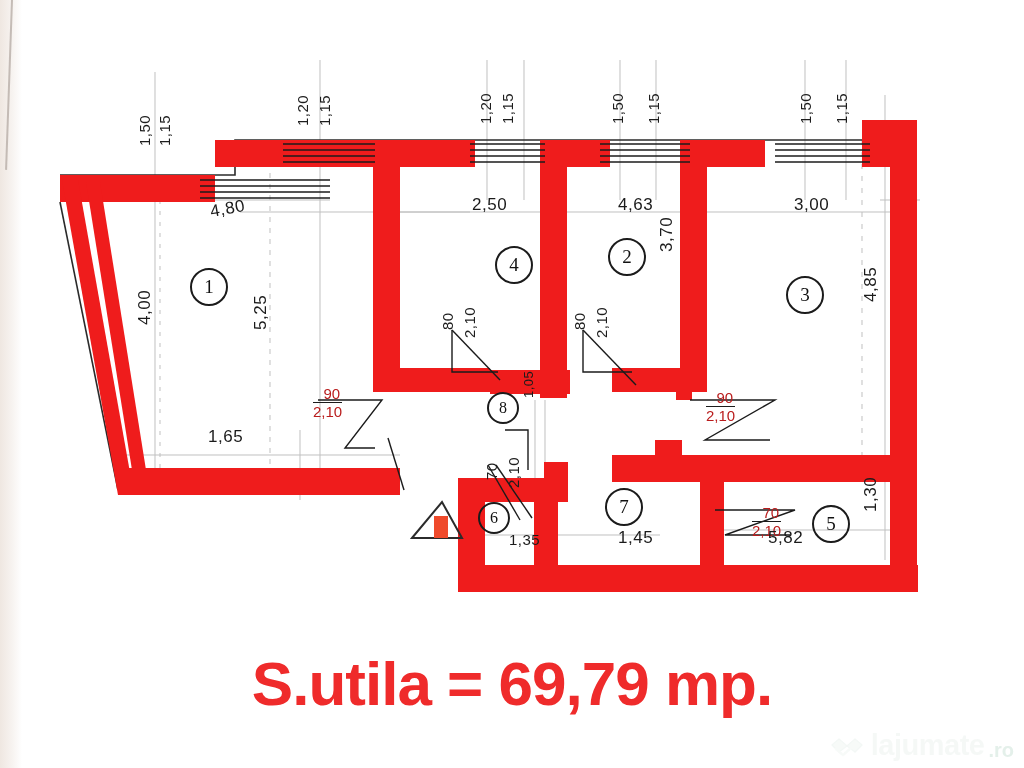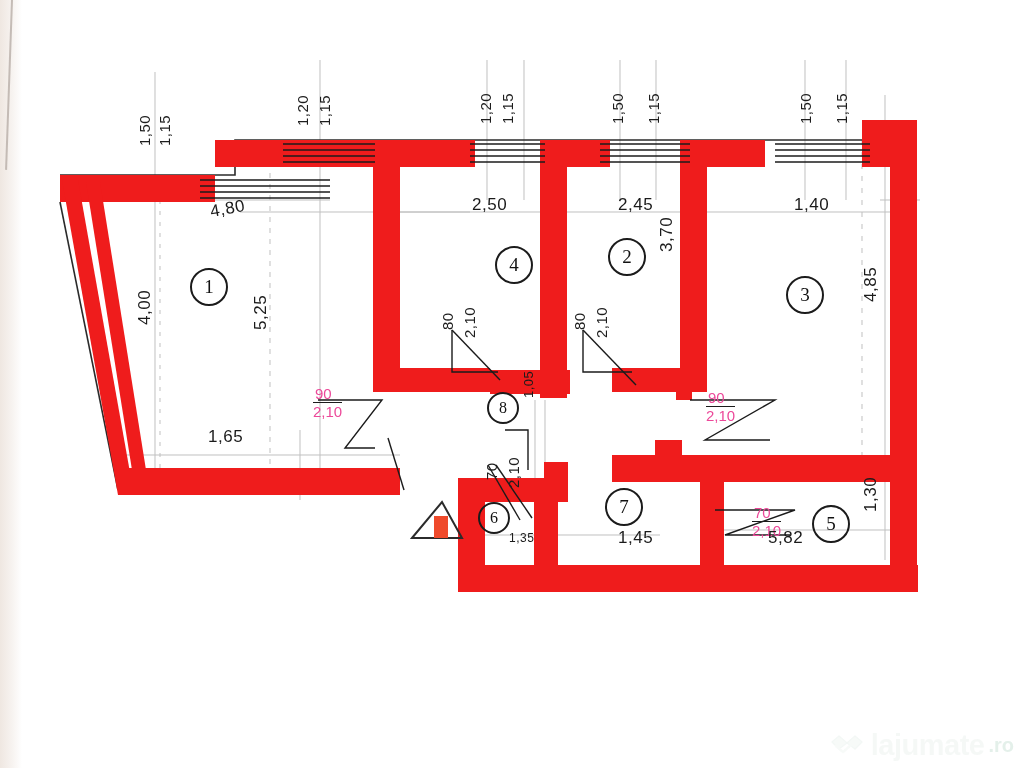--- a/index.html
+++ b/index.html
@@ -44,21 +44,21 @@
   
   .lbl {
     position: absolute;
     color: #1b1b1b;
     font-family: "Liberation Sans", sans-serif;
     white-space: nowrap;
     line-height: 1;
     letter-spacing: .5px;
   }
   .dim      { font-size: 17px; }
-  .dim-sm   { font-size: 12px; }
+  .dim-sm   { font-size: 15px; }
   .dim-xs   { font-size: 13px; }
   .rot      { transform: rotate(-90deg); transform-origin: left top; }
 
   
   .room-no {
     position: absolute;
     width: 34px; height: 34px;
     border: 2px solid #1b1b1b;
     border-radius: 50%;
     display: flex;
@@ -67,22 +67,22 @@
     font-size: 19px;
     color: #111;
     font-family: "Liberation Serif", serif;
   }
   .room-no.sm { width: 28px; height: 28px; font-size: 16px; }
 
   
   .doorlbl {
     position: absolute;
     font-size: 15px;
-    color: #ec4899;
-    text-align: left;
+    color: #b91c1c;
+    text-align: right;
     line-height: 1.05;
   }
   .doorlbl .top { display: block; border-bottom: 1.4px solid #1b1b1b; padding: 0 2px; }
   .doorlbl .bot { display: block; padding-top: 1px; }
 
   
   .winpair { position: absolute; }
   .winpair span {
     position: absolute;
     font-size: 15px;
@@ -104,21 +104,21 @@
     font-size: 62px;
     color: #ef2b2b;
     letter-spacing: -1px;
   }
   
   #watermark {
     position: absolute;
     right: 10px;
     bottom: 6px;
     display: flex;
-    align-items: center;
+    align-items: flex-end;
     gap: 7px;
     opacity: .55;
   }
   #watermark .wm-text {
     font-family: "Liberation Sans", sans-serif;
     font-size: 29px;
     font-weight: bold;
     color: #eef3f0;
     letter-spacing: -.5px;
   }
@@ -316,25 +316,25 @@
   <div class="lbl dim" style="left:210px; top:200px; transform:rotate(-10deg);">4,80</div>
 
   <div class="room-no" style="left:190px; top:268px;">1</div>
   <div class="lbl dim rot" style="left:136px; top:325px;">4,00</div>
   <div class="lbl dim rot" style="left:252px; top:330px;">5,25</div>
   <div class="lbl dim" style="left:208px; top:428px;">1,65</div>
 
   <div class="lbl dim" style="left:472px; top:196px;">2,50</div>
   <div class="room-no" style="left:495px; top:246px;">4</div>
 
-  <div class="lbl dim" style="left:618px; top:196px;">2,45</div>
+  <div class="lbl dim" style="left:618px; top:196px;">4,63</div>
   <div class="room-no" style="left:608px; top:238px;">2</div>
   <div class="lbl dim rot" style="left:658px; top:252px;">3,70</div>
 
-  <div class="lbl dim" style="left:794px; top:196px;">1,40</div>
+  <div class="lbl dim" style="left:794px; top:196px;">3,00</div>
   <div class="room-no" style="left:786px; top:276px;">3</div>
   <div class="lbl dim rot" style="left:862px; top:302px;">4,85</div>
 
   <div class="winpair" style="left:440px; top:296px;">
     <span class="lbl dim-sm" style="left:0; top:34px;">80</span>
     <span class="lbl dim-sm" style="left:22px; top:42px;">2,10</span>
   </div>
 
   <div class="winpair" style="left:572px; top:296px;">
     <span class="lbl dim-sm" style="left:0; top:34px;">80</span>
@@ -365,20 +365,21 @@
   <div class="lbl dim" style="left:618px; top:529px;">1,45</div>
 
   <div class="doorlbl" style="left:752px; top:505px;">
     <span class="top">70</span>
     <span class="bot">2,10</span>
   </div>
   <div class="lbl dim" style="left:768px; top:529px;">5,82</div>
   <div class="room-no" style="left:812px; top:505px;">5</div>
   <div class="lbl dim rot" style="left:862px; top:512px;">1,30</div>
 
+  <div id="caption">S.utila = 69,79 mp.</div>
 
   <div id="watermark">
     <svg width="34" height="26" viewBox="0 0 34 26">
       <path d="M2,9 L9,3 L17,10 L25,3 L32,9 L25,16 L17,10 L9,16 Z" fill="#f2f7f4" stroke="#eaf2ee" stroke-width="1.4" stroke-linejoin="round"></path>
       <path d="M6,13 L13,19 L21,12" fill="none" stroke="#f2f7f4" stroke-width="2.6" stroke-linecap="round" stroke-linejoin="round"></path>
     </svg>
     <span class="wm-text">lajumate</span>
     <span class="wm-ro">.ro</span>
   </div>
 

